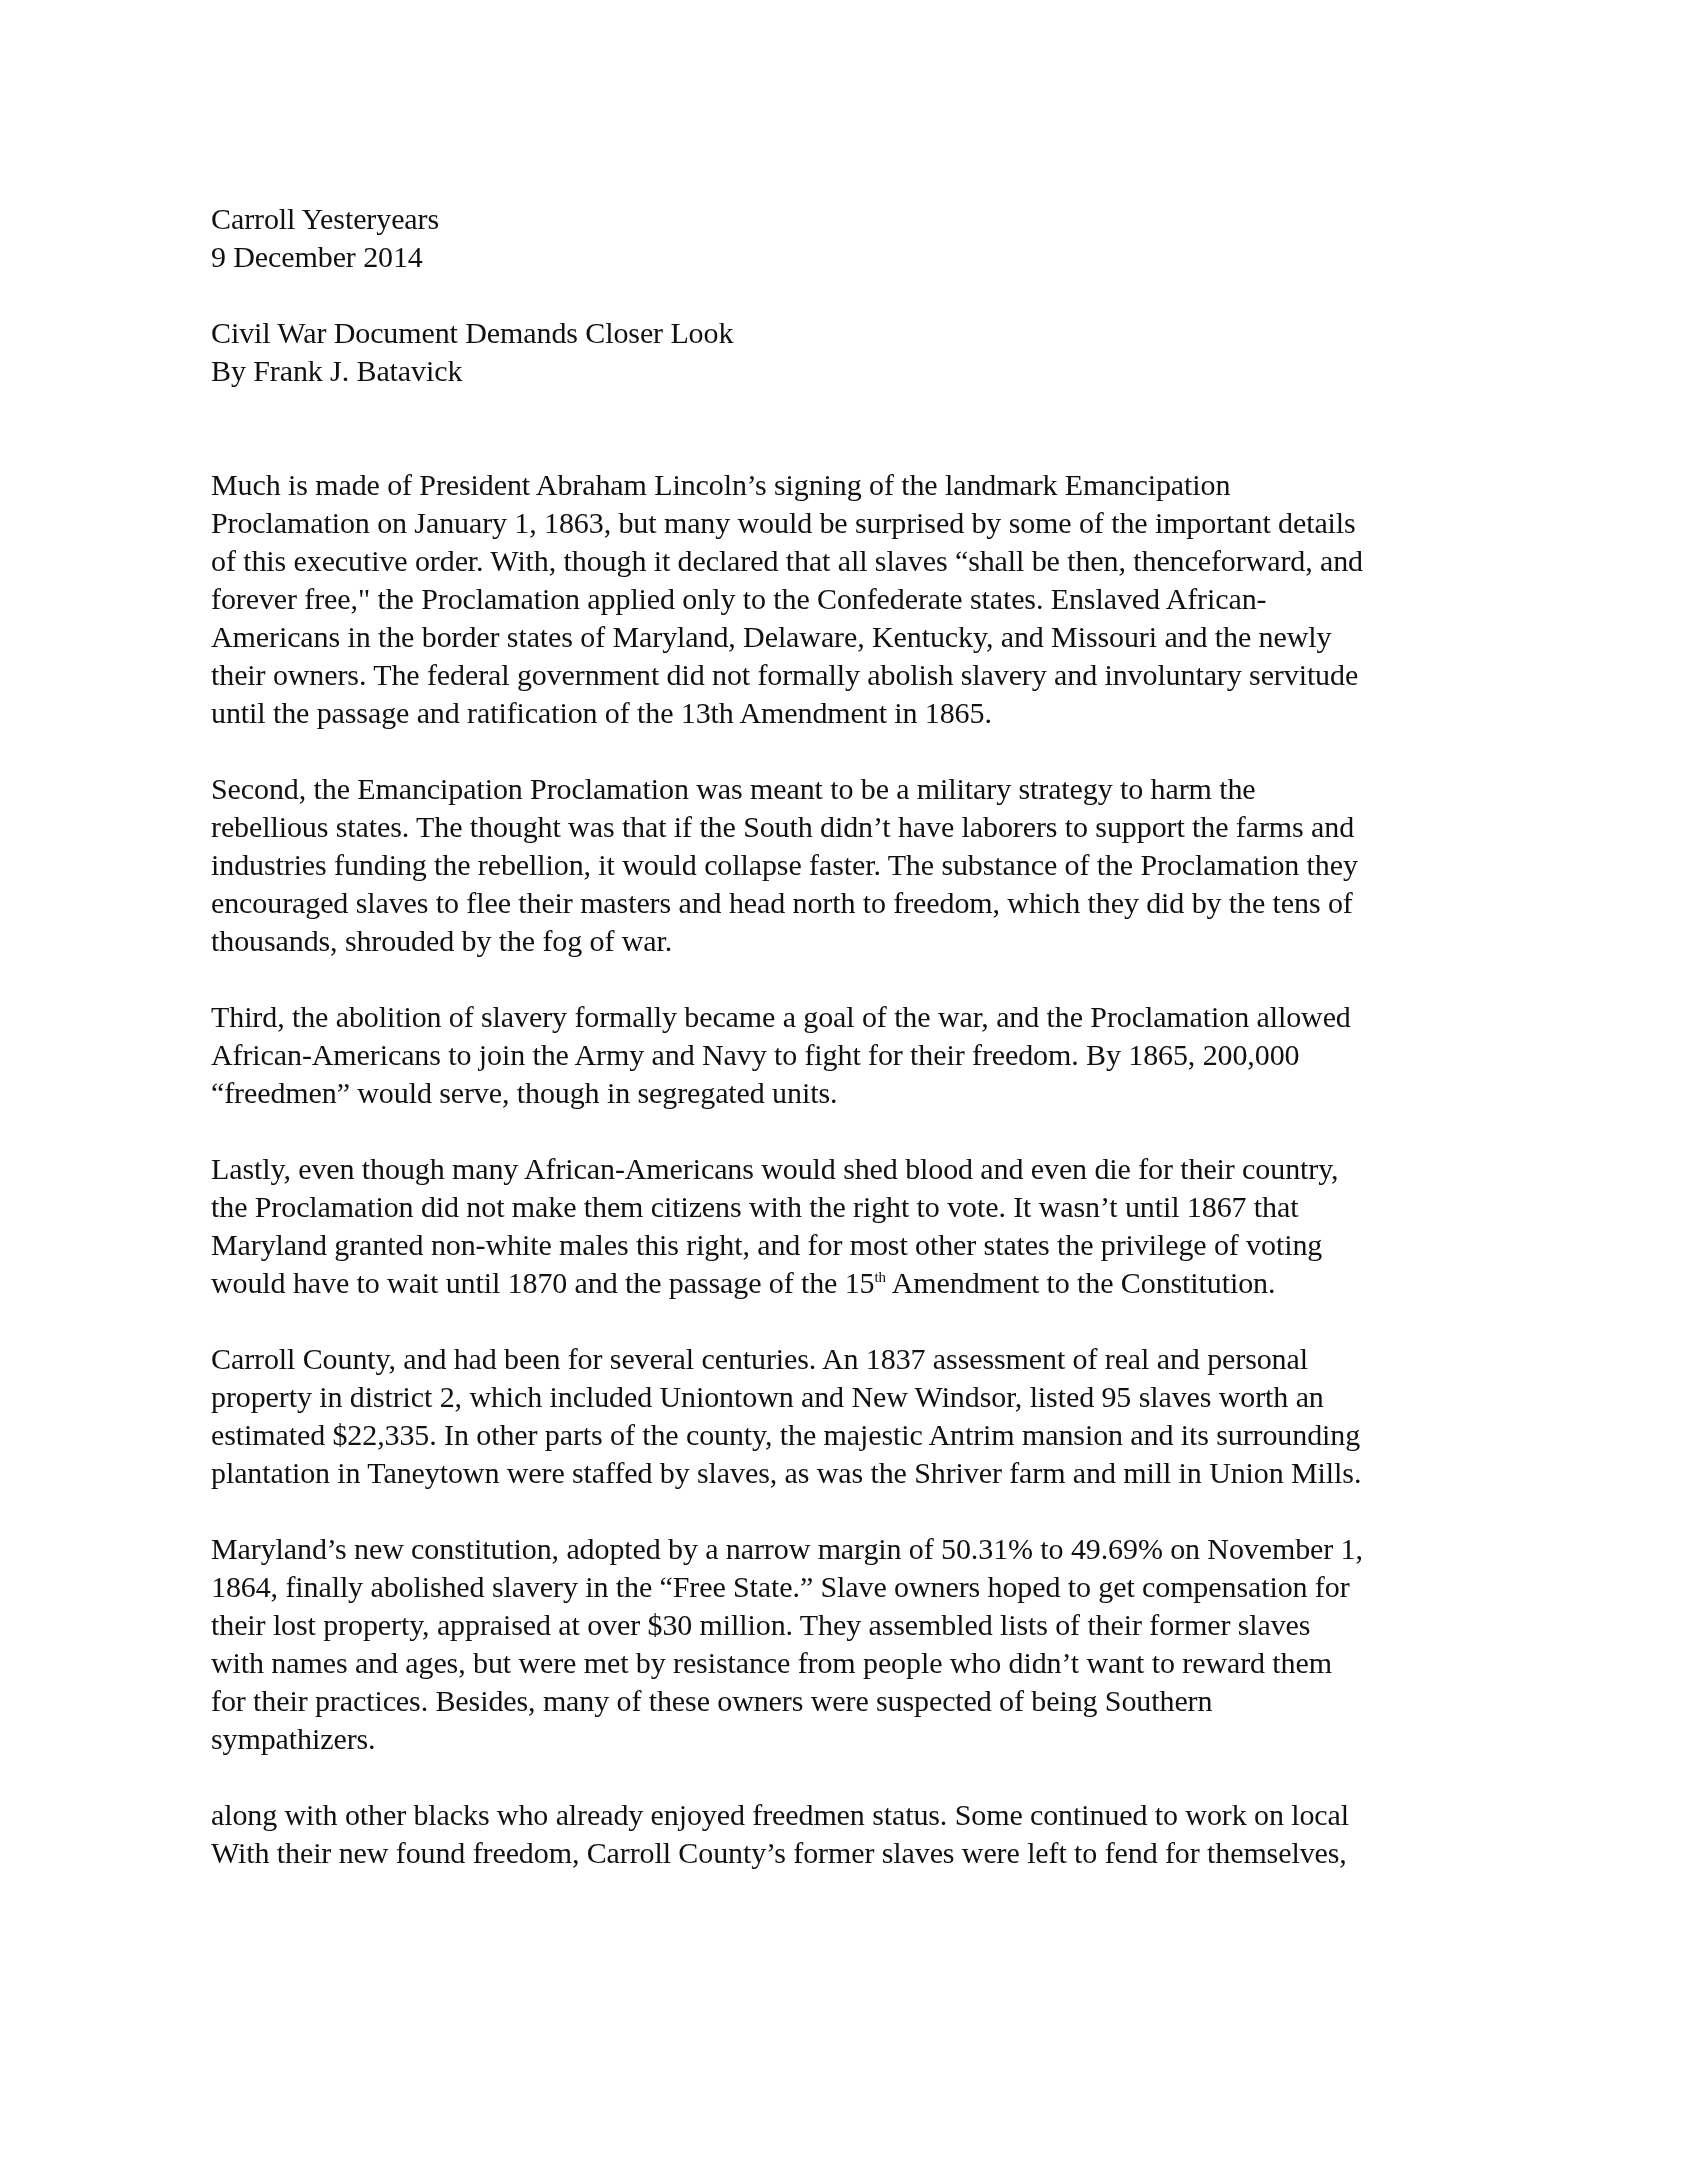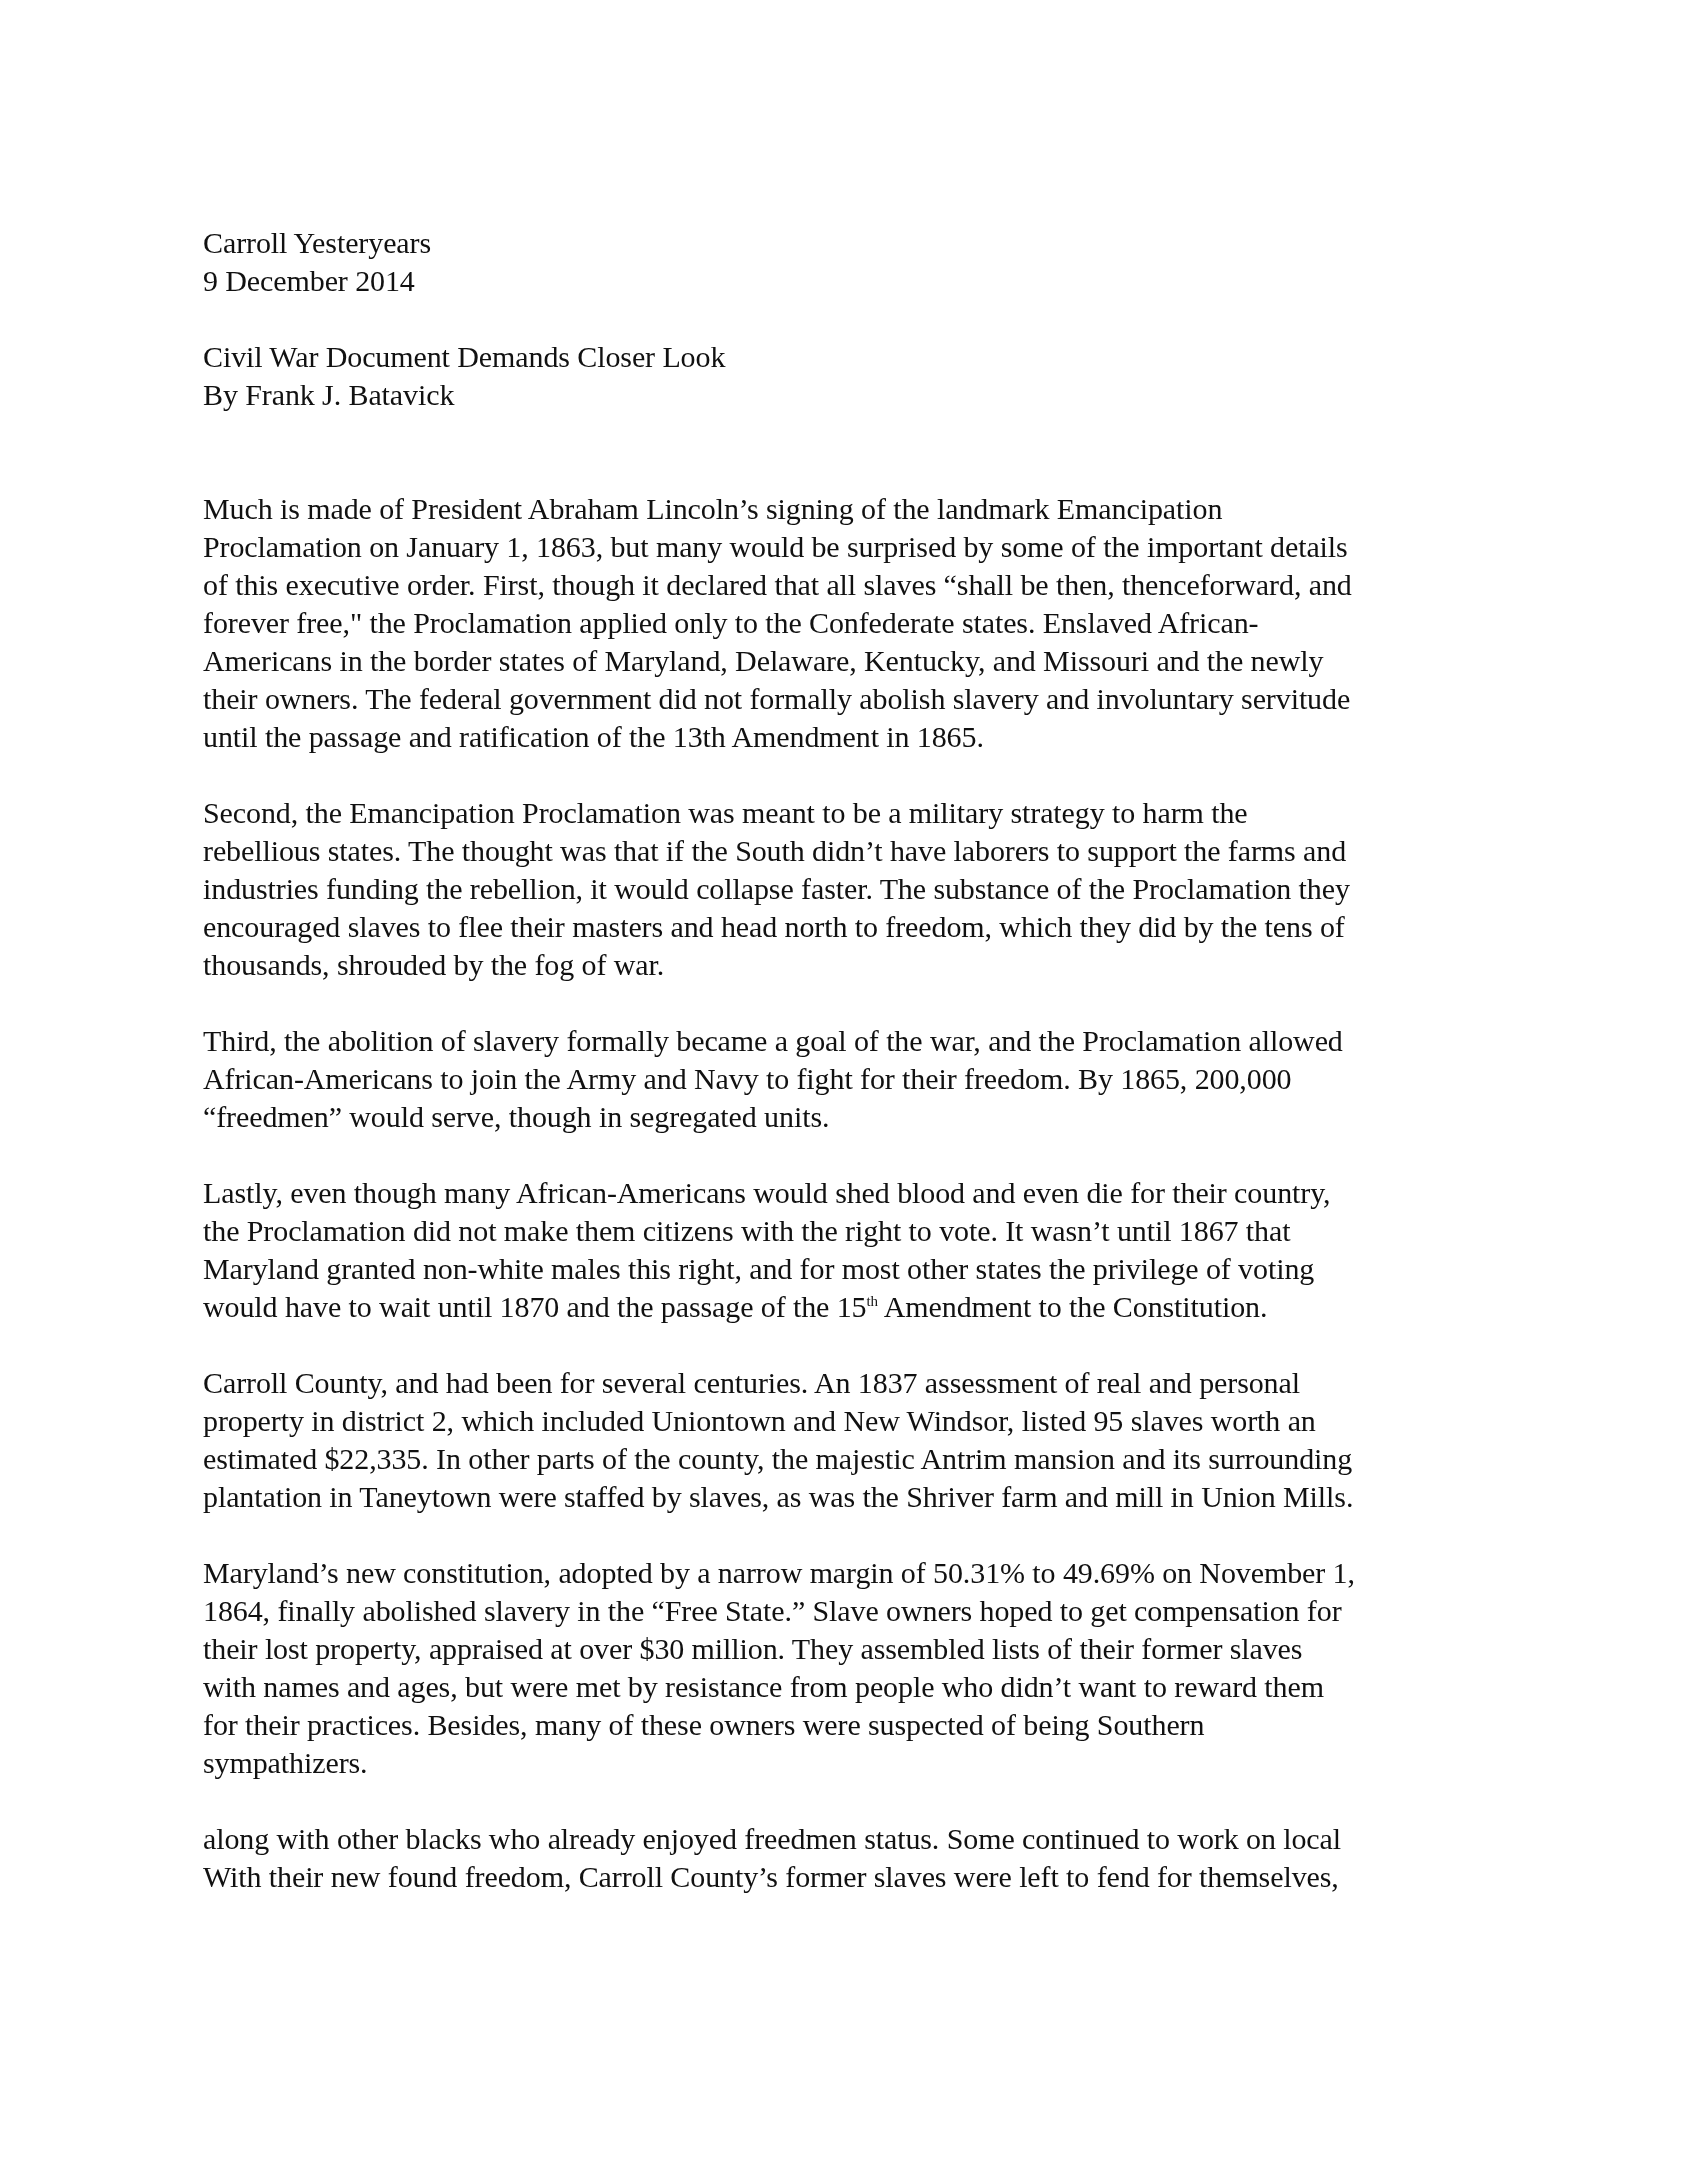--- a/index.html
+++ b/index.html
@@ -10,24 +10,23 @@
     body {
       width: 1687px;
       height: 2183px;
       position: relative;
       overflow: hidden;
       font-family: "Liberation Serif", serif;
       color: #111111;
     }
     .page {
       position: absolute;
-      left: 203px;
+      left: 211px;
       top: 200px;
       width: 1307px;
-      margin-top: 24px;
     }
     .line {
       font-size: 30px;
       line-height: 38px;
       height: 38px;
       white-space: nowrap;
       letter-spacing: -0.1px;
     }
     .blank {
       height: 38px;
@@ -52,21 +51,21 @@
     <div class="blank"></div>
     <div class="line">Civil War Document Demands Closer Look</div>
     <div class="line">By Frank J. Batavick</div>
   </div>
 
   <div class="gap-big"></div>
 
   <div>
     <div class="line">Much is made of President Abraham Lincoln’s signing of the landmark Emancipation</div>
     <div class="line">Proclamation on January 1, 1863, but many would be surprised by some of the important details</div>
-    <div class="line">of this executive order.  First, though it declared that all slaves “shall be then, thenceforward, and</div>
+    <div class="line">of this executive order.  With, though it declared that all slaves “shall be then, thenceforward, and</div>
     <div class="line">forever free," the Proclamation applied only to the Confederate states.  Enslaved African-</div>
     <div class="line">Americans in the border states of Maryland, Delaware, Kentucky, and Missouri and the newly</div>
     <div class="line">their owners.  The federal government did not formally abolish slavery and involuntary servitude</div>
     <div class="line">until the passage and ratification of the 13th Amendment in 1865.</div>
   </div>
 
   <div class="blank"></div>
 
   <div>
     <div class="line">Second, the Emancipation Proclamation was meant to be a military strategy to harm the</div>

